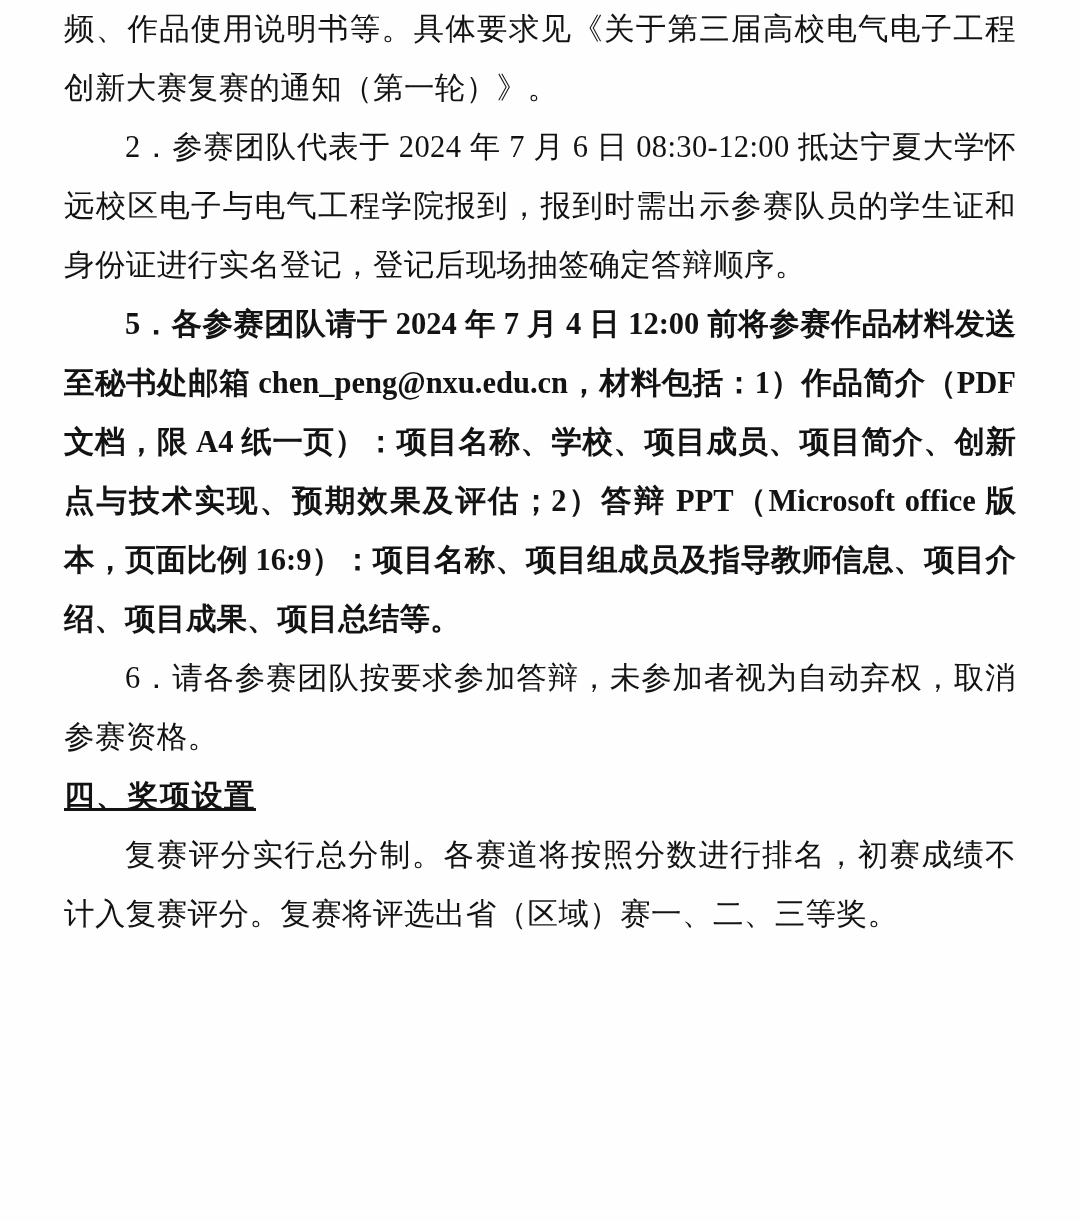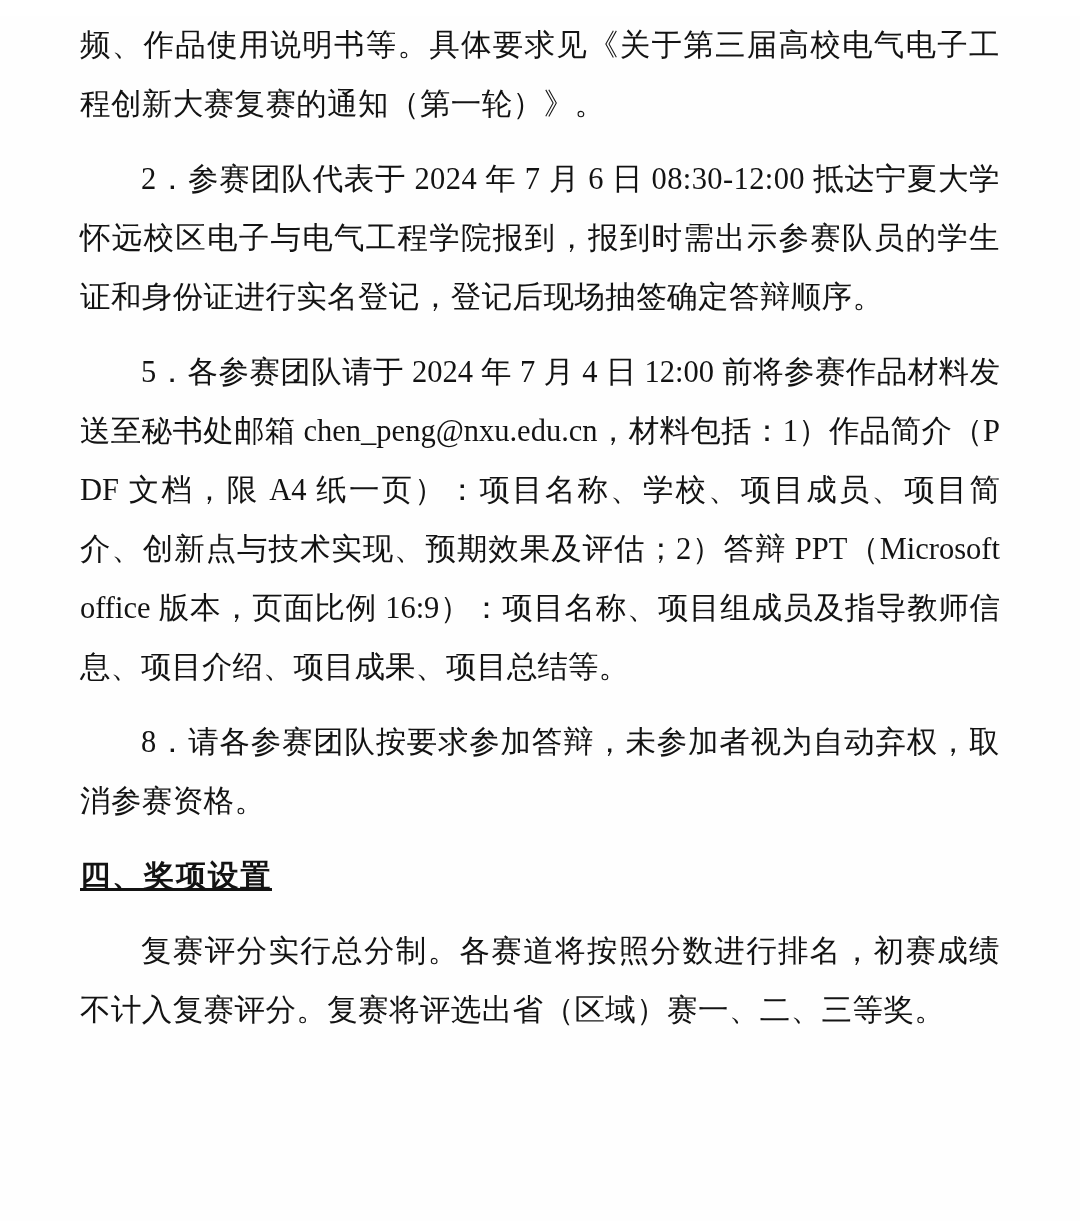--- a/index.html
+++ b/index.html
@@ -19,21 +19,21 @@
     width: 1080px;
     height: 1221px;
     box-sizing: border-box;
     padding: 0 64px;
     background: #fefefe;
   }
   .doc-body {
     padding-top: 0;
   }
   p {
-    margin: 16px;
+    margin: 0;
     font-size: 30.5px;
     line-height: 59px;
     letter-spacing: 0.4px;
     text-align: justify;
     text-justify: inter-ideograph;
     word-break: break-all;
     color: #131313;
   }
   .para-indent {
     text-indent: 61px;
@@ -41,36 +41,37 @@
   .heading {
     font-weight: bold;
     letter-spacing: 1.5px;
     text-decoration: underline;
   }
   .continued {
     text-indent: 0;
   }
   .tight {
     letter-spacing: 0px;
+    font-weight: bold;
   }
 </style>
 </head>
 <body>
 
 <div class="page">
   <div class="doc-body">
 
     <p class="continued">频、作品使用说明书等。具体要求见《关于第三届高校电气电子工程创新大赛复赛的通知（第一轮）》。</p>
 
     <p class="para-indent">2．参赛团队代表于 2024 年 7 月 6 日 08:30-12:00 抵达宁夏大学怀远校区电子与电气工程学院报到，报到时需出示参赛队员的学生证和身份证进行实名登记，登记后现场抽签确定答辩顺序。</p>
 
 
 
     <p class="para-indent tight">5．各参赛团队请于 2024 年 7 月 4 日 12:00 前将参赛作品材料发送至秘书处邮箱 chen_peng@nxu.edu.cn，材料包括：1）作品简介（PDF 文档，限 A4 纸一页）：项目名称、学校、项目成员、项目简介、创新点与技术实现、预期效果及评估；2）答辩 PPT（Microsoft office 版本，页面比例 16:9）：项目名称、项目组成员及指导教师信息、项目介绍、项目成果、项目总结等。</p>
 
-    <p class="para-indent">8．请各参赛团队按要求参加答辩，未参加者视为自动弃权，取消参赛资格。</p>
+    <p class="para-indent">6．请各参赛团队按要求参加答辩，未参加者视为自动弃权，取消参赛资格。</p>
 
     <p class="heading">四、奖项设置</p>
 
     <p class="para-indent">复赛评分实行总分制。各赛道将按照分数进行排名，初赛成绩不计入复赛评分。复赛将评选出省（区域）赛一、二、三等奖。</p>
 
   </div>
 </div>
 
 </body></html>

